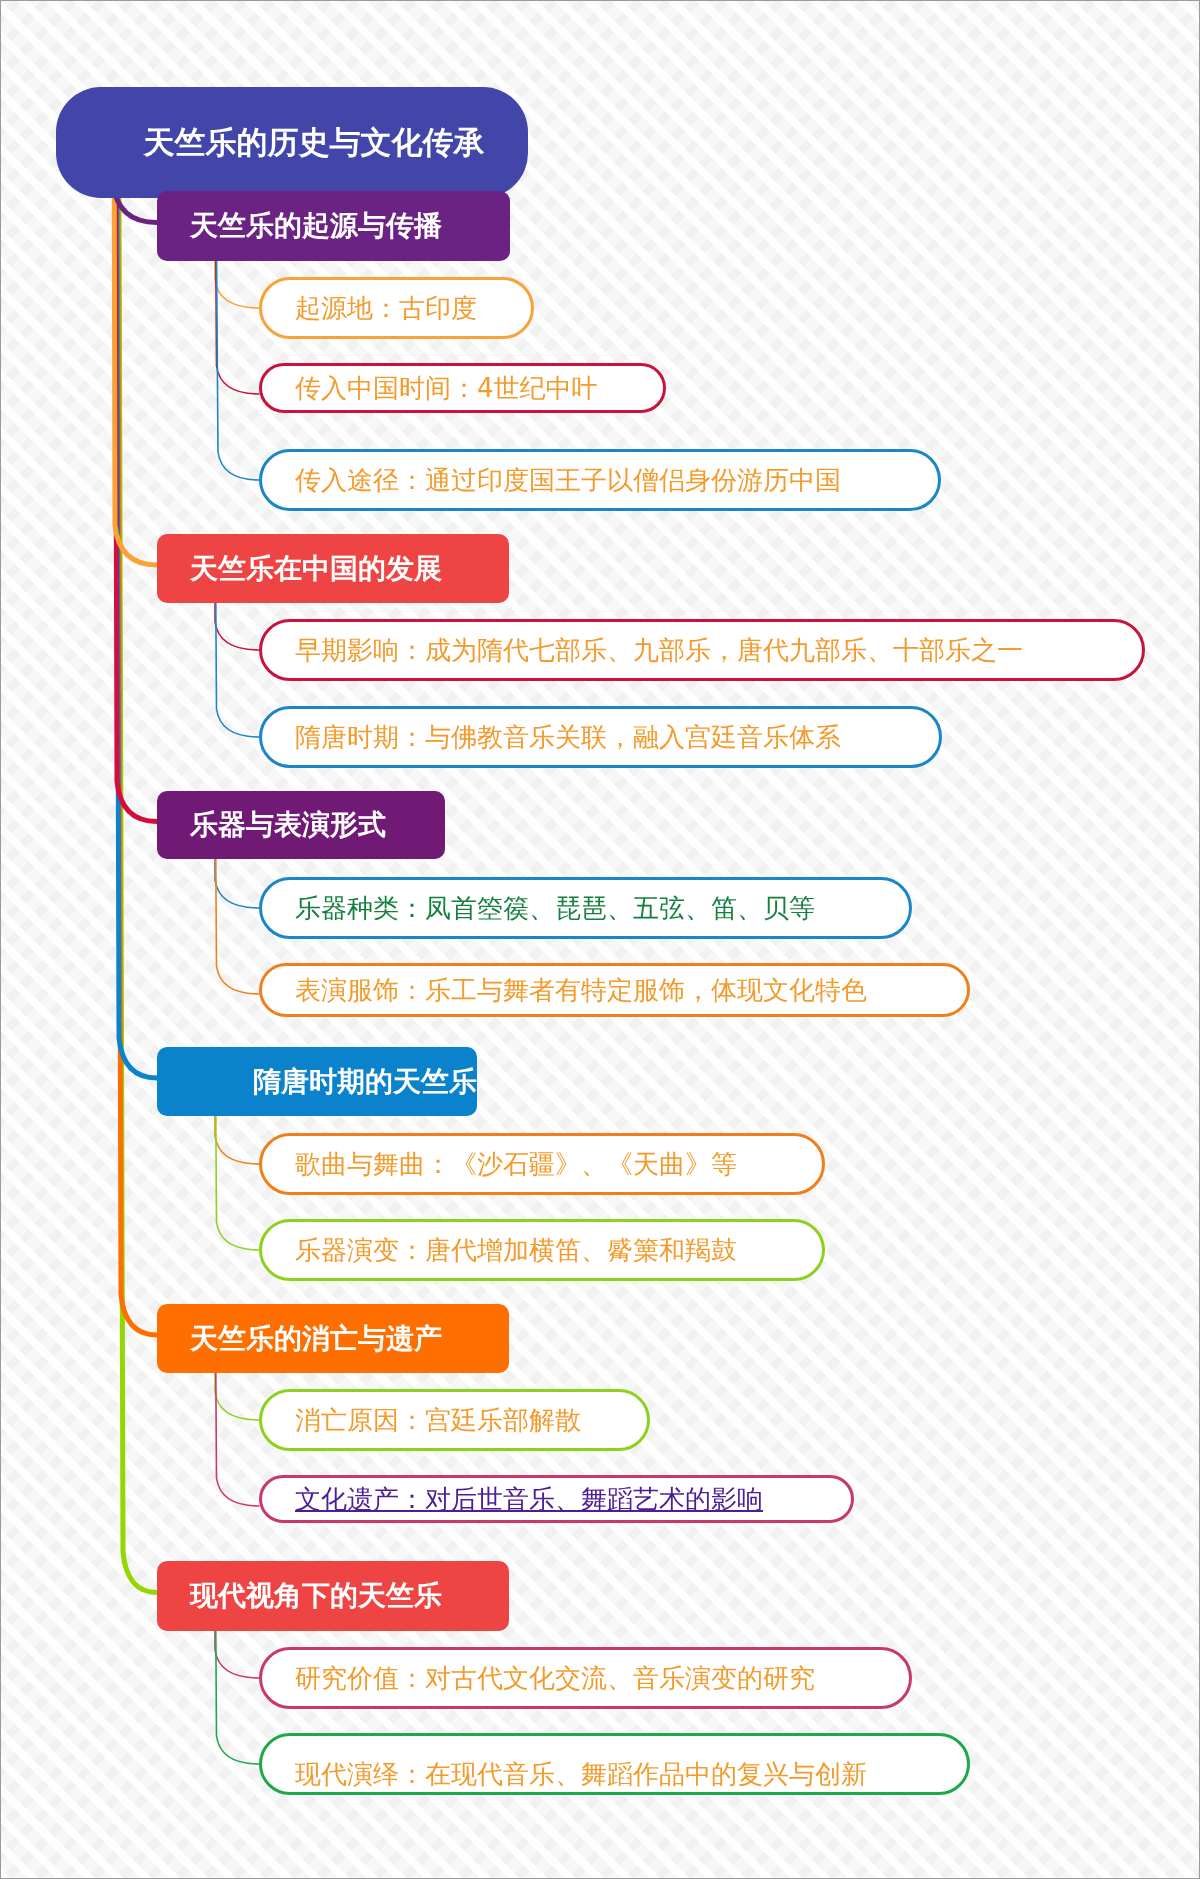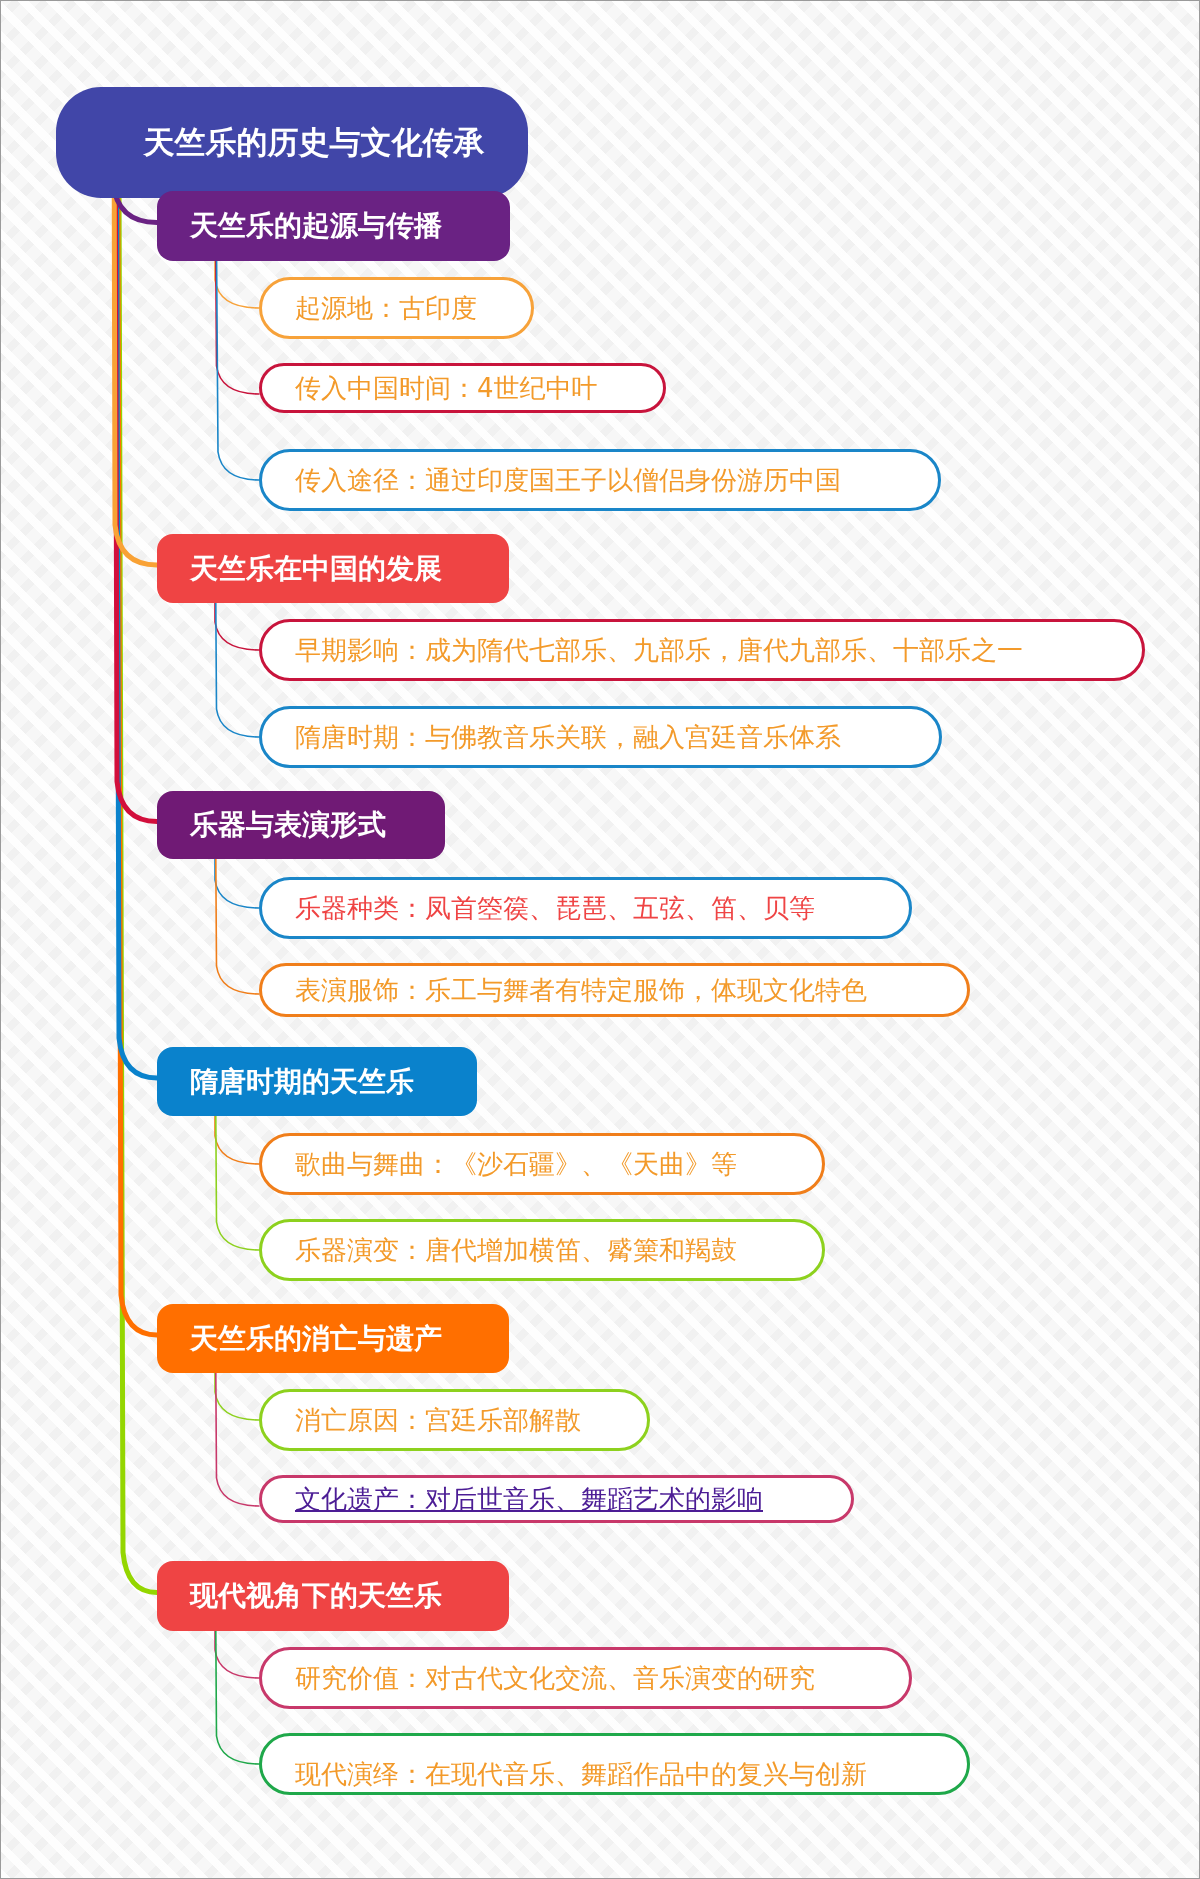--- a/index.html
+++ b/index.html
@@ -6,21 +6,21 @@
   body{width:1200px;height:1879px;position:relative;overflow:hidden;
     font-family:"DejaVu Sans","Liberation Sans",sans-serif;
     background-color:#f7f7f7;
     background-image:
       repeating-linear-gradient(45deg, rgba(255,255,255,0.9) 0 8px, rgba(255,255,255,0) 8px 20px),
       repeating-linear-gradient(-45deg, rgba(236,236,236,0.55) 0 8px, rgba(255,255,255,0) 8px 20px);
     border:1px solid #9a9a9a;box-sizing:border-box;}
   #wires{position:absolute;left:0;top:0;width:1200px;height:1879px;pointer-events:none;}
   .node{position:absolute;box-sizing:border-box;display:flex;align-items:center;white-space:nowrap;}
   .root{border-radius:45px;color:#fff;font-weight:bold;font-size:31px;padding-left:44px;}
-  .branch{border-radius:16px;color:#fff;font-weight:bold;font-size:28px;padding-left:33px;}
+  .branch{border-radius:10px;color:#fff;font-weight:bold;font-size:28px;padding-left:33px;}
   .leaf{border-radius:31px;border:3px solid;background:rgba(255,255,255,0.95);color:#f39a2a;font-size:26px;padding-left:33px;}
 </style>
 </head>
 <body>
 
 <svg id="wires" xmlns="http://www.w3.org/2000/svg">
     <path d="M 118 175 L 122 1551.5 Q 126 1591.5 156 1591.5" fill="none" stroke="#94d600" stroke-width="5" stroke-linecap="round"></path>
     <path d="M 116.8 175 L 120 1294.05 Q 124 1334.05 156 1334.05" fill="none" stroke="#ff6f00" stroke-width="5" stroke-linecap="round"></path>
     <path d="M 115.6 175 L 118 1037.05 Q 122 1077.05 156 1077.05" fill="none" stroke="#0a82cc" stroke-width="5" stroke-linecap="round"></path>
     <path d="M 114.4 175 L 116 780.6 Q 120 820.6 156 820.6" fill="none" stroke="#d20f3c" stroke-width="5" stroke-linecap="round"></path>
@@ -65,28 +65,28 @@
   <div class="node leaf" style="left: 258px; top: 618px; width: 886px; height: 62px; border-color: rgb(200, 20, 60); color: rgb(243, 154, 42);">
     <span>早期影响：成为隋代七部乐、九部乐，唐代九部乐、十部乐之一</span>
   </div>
   <div class="node leaf" style="left: 258px; top: 705px; width: 683px; height: 62px; border-color: rgb(26, 134, 200); color: rgb(243, 154, 42);">
     <span>隋唐时期：与佛教音乐关联，融入宫廷音乐体系</span>
   </div>
 
   <div class="node branch" style="left: 156px; top: 790px; width: 288px; height: 68px; background: #701a75;">
     <span>乐器与表演形式</span>
   </div>
-  <div class="node leaf" style="left: 258px; top: 876px; width: 653px; height: 62px; border-color: rgb(26, 134, 200); color: #ef4444;">
+  <div class="node leaf" style="left: 258px; top: 876px; width: 653px; height: 62px; border-color: rgb(26, 134, 200); color: #15803d;">
     <span>乐器种类：凤首箜篌、琵琶、五弦、笛、贝等</span>
   </div>
   <div class="node leaf" style="left: 258px; top: 962px; width: 711px; height: 54px; border-color: rgb(240, 126, 26); color: rgb(243, 154, 42);">
     <span>表演服饰：乐工与舞者有特定服饰，体现文化特色</span>
   </div>
 
-  <div class="node branch" style="left: 156px; top: 1046px; width: 320px; height: 69px; background: rgb(10, 130, 204);">
+  <div class="node branch" style="left: 156px; top: 1046px; width: 320px; height: 69px; background: rgb(10, 130, 204); justify-content: flex-end;">
     <span>隋唐时期的天竺乐</span>
   </div>
   <div class="node leaf" style="left: 258px; top: 1132px; width: 566px; height: 62px; border-color: rgb(240, 126, 26); color: rgb(243, 154, 42);">
     <span>歌曲与舞曲：《沙石疆》、《天曲》等</span>
   </div>
   <div class="node leaf" style="left: 258px; top: 1218px; width: 566px; height: 62px; border-color: rgb(141, 209, 30); color: rgb(243, 154, 42);">
     <span>乐器演变：唐代增加横笛、觱篥和羯鼓</span>
   </div>
 
   <div class="node branch" style="left: 156px; top: 1303px; width: 352px; height: 69px; background: rgb(255, 111, 0);">

